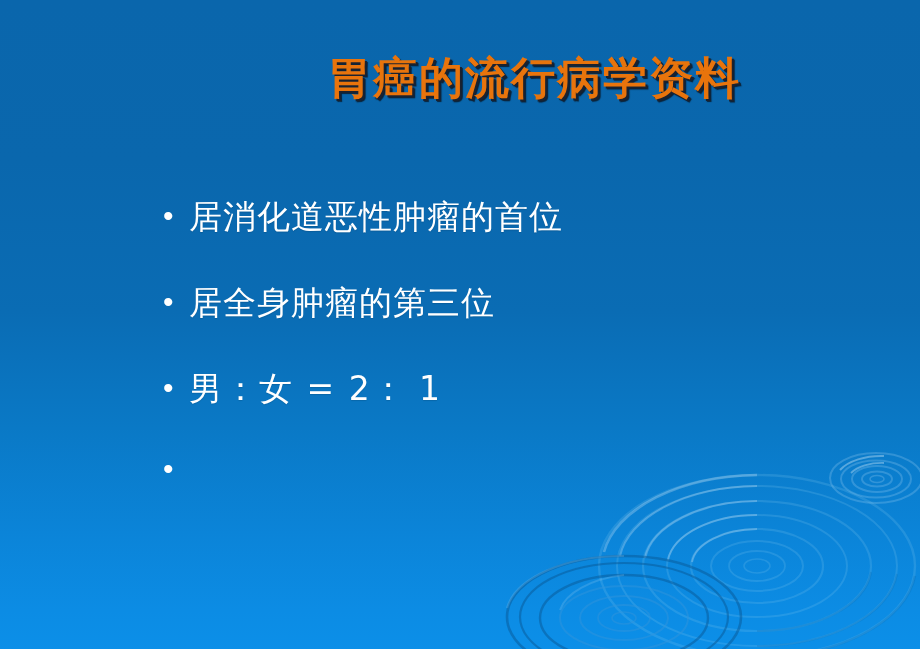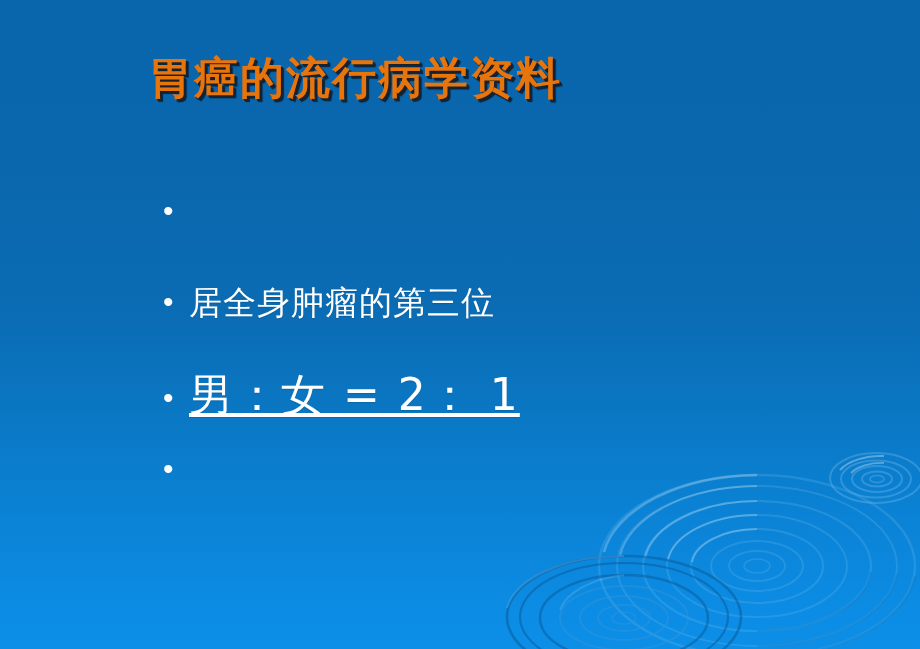--- a/index.html
+++ b/index.html
@@ -39,21 +39,21 @@
     width: 920px;
     height: 649px;
   }
 
   
   .title-wrap {
     position: absolute;
     left: 0;
     top: 52px;
     width: 920px;
-    text-align: left;
+    text-align: center;
     padding-left: 148px;
     box-sizing: border-box;
   }
   .title {
     display: inline-block;
     font-family: "DejaVu Sans", "Liberation Sans", sans-serif;
     font-size: 44px;
     font-weight: bold;
     letter-spacing: 2px;
     color: #e8740c;
@@ -92,23 +92,22 @@
     font-family: "DejaVu Sans", "Liberation Sans", sans-serif;
     font-size: 33px;
     font-weight: normal;
     color: #ffffff;
     letter-spacing: 1px;
     line-height: 1.15;
     white-space: nowrap;
     text-shadow: 0 1px 1px rgba(0,0,0,0.12);
   }
   .bullet-text.ratio {
-    font-size: 44px;
+    font-size: 33px;
     letter-spacing: 2px;
-    text-decoration: underline;
   }
 </style>
 </head>
 <body>
 
 <div class="slide">
 
   <div class="ripples">
     <svg viewBox="0 0 920 649" xmlns="http://www.w3.org/2000/svg" aria-hidden="true">
       <defs>
@@ -174,20 +173,21 @@
   </div>
 
   <div class="title-wrap">
     <span class="title">胃癌的流行病学资料</span>
   </div>
 
   <div class="bullets">
 
     <div class="bullet-row">
       <span class="bullet-dot">•</span>
+      <span class="bullet-text">居消化道恶性肿瘤的首位</span>
     </div>
 
     <div class="bullet-row">
       <span class="bullet-dot">•</span>
       <span class="bullet-text">居全身肿瘤的第三位</span>
     </div>
 
     <div class="bullet-row">
       <span class="bullet-dot">•</span>
       <span class="bullet-text ratio">男：女 = 2： 1</span>

